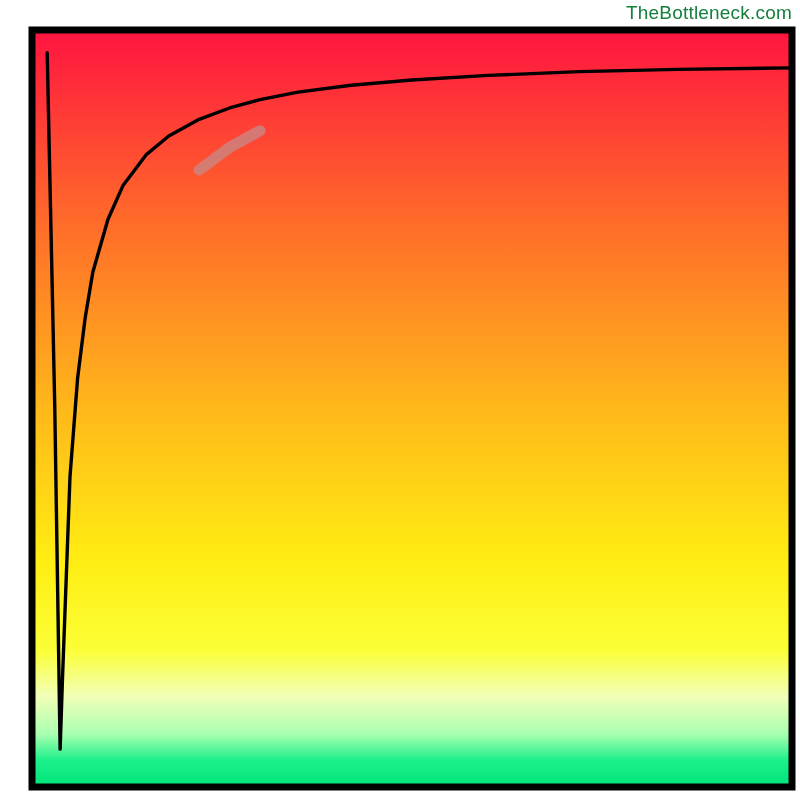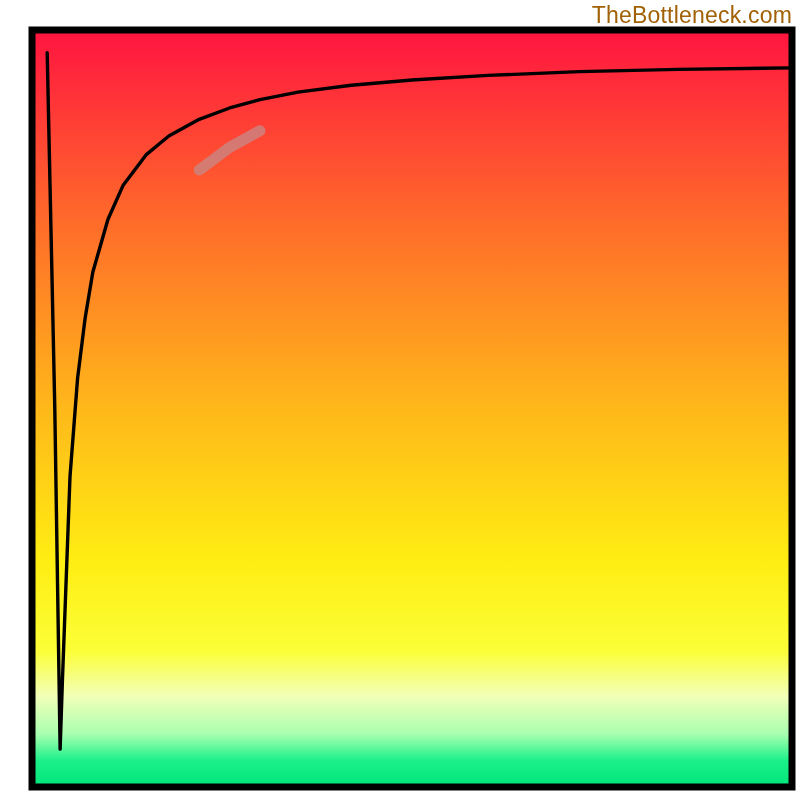--- a/index.html
+++ b/index.html
@@ -13,22 +13,22 @@
   }
   .chart-frame {
     position: relative;
     width: 800px;
     height: 800px;
   }
   .attribution {
     position: absolute;
     top: 2px;
     right: 8px;
-    font-size: 23px;
-    color: #a16207;
+    font-size: 19px;
+    color: #15803d;
     letter-spacing: 0.2px;
   }
   svg.plot {
     position: absolute;
     left: 0;
     top: 0;
     width: 800px;
     height: 800px;
   }
 </style>

